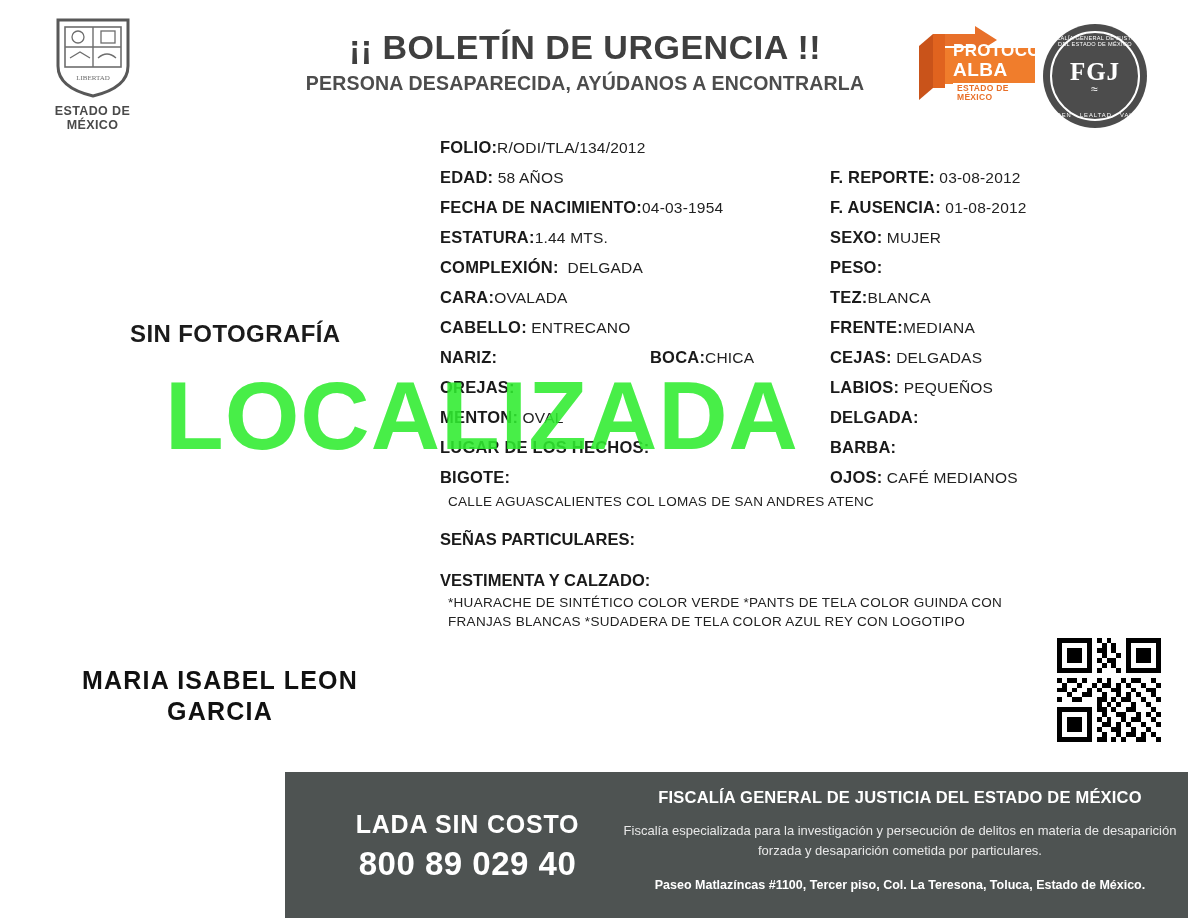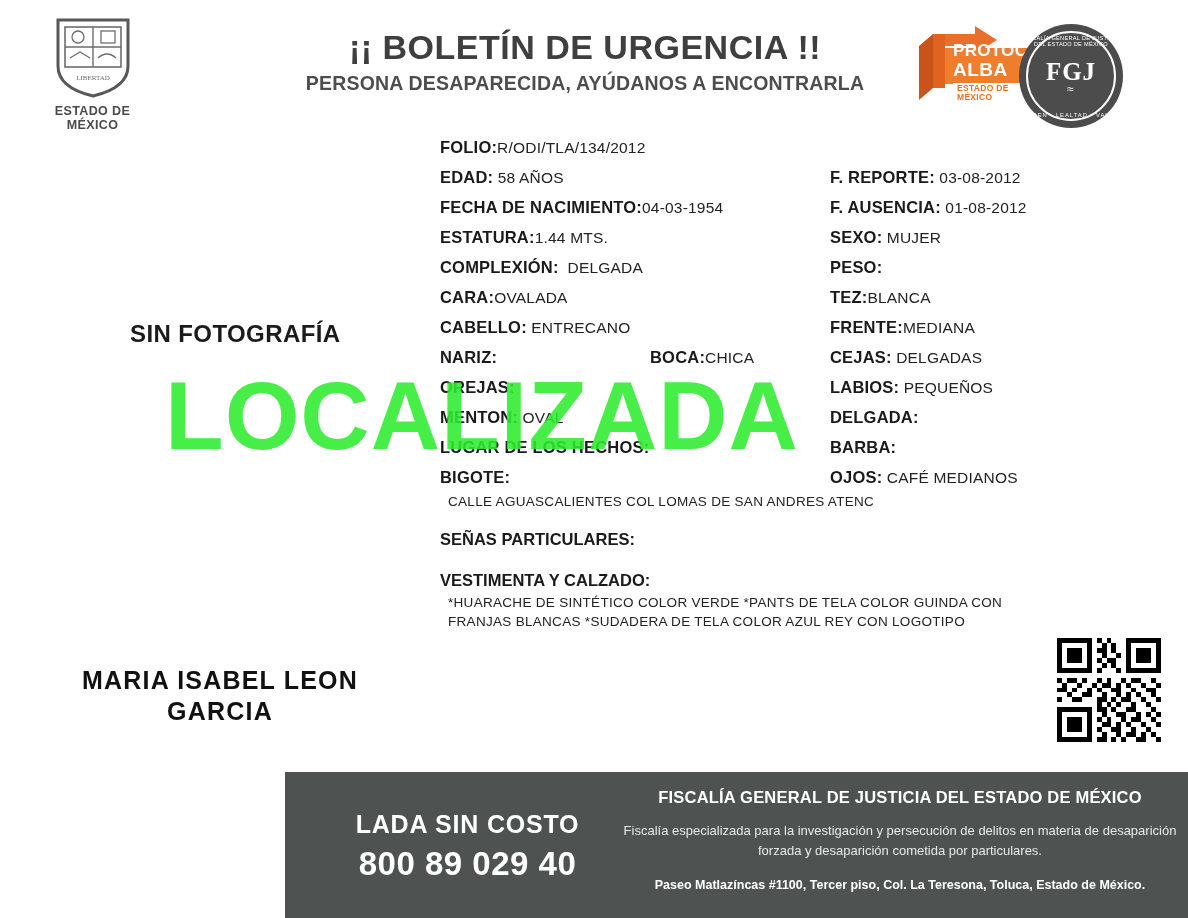--- a/index.html
+++ b/index.html
@@ -50,21 +50,21 @@
   }
   .alba-text .l1 { font-size: 17px; font-weight: bold; letter-spacing: .3px; }
   .alba-text .l2 { font-size: 19px; font-weight: bold; letter-spacing: .5px; margin-top: 1px;}
   .alba-text .l3 {
     margin-top: 4px; font-size: 8.5px; font-weight: bold;
     background: #ffffff; color: #e8702a; display: inline-block;
     padding: 1px 4px; letter-spacing: .3px;
   }
 
   
-  .fgj-seal { position: absolute; left: 1019px; top: 24px; width: 104px; height: 104px; }
+  .fgj-seal { position: absolute; left: 1043px; top: 24px; width: 104px; height: 104px; }
   .fgj-seal .circle-outer {
     position:absolute; inset:0; border-radius:50%;
     background:#4c4c4c;
   }
   .fgj-seal .circle-inner {
     position:absolute; inset:7px; border-radius:50%;
     border: 2px solid #ffffff;
   }
   .fgj-seal .fgj-text {
     position:absolute; left:0; right:0; top:34px;

